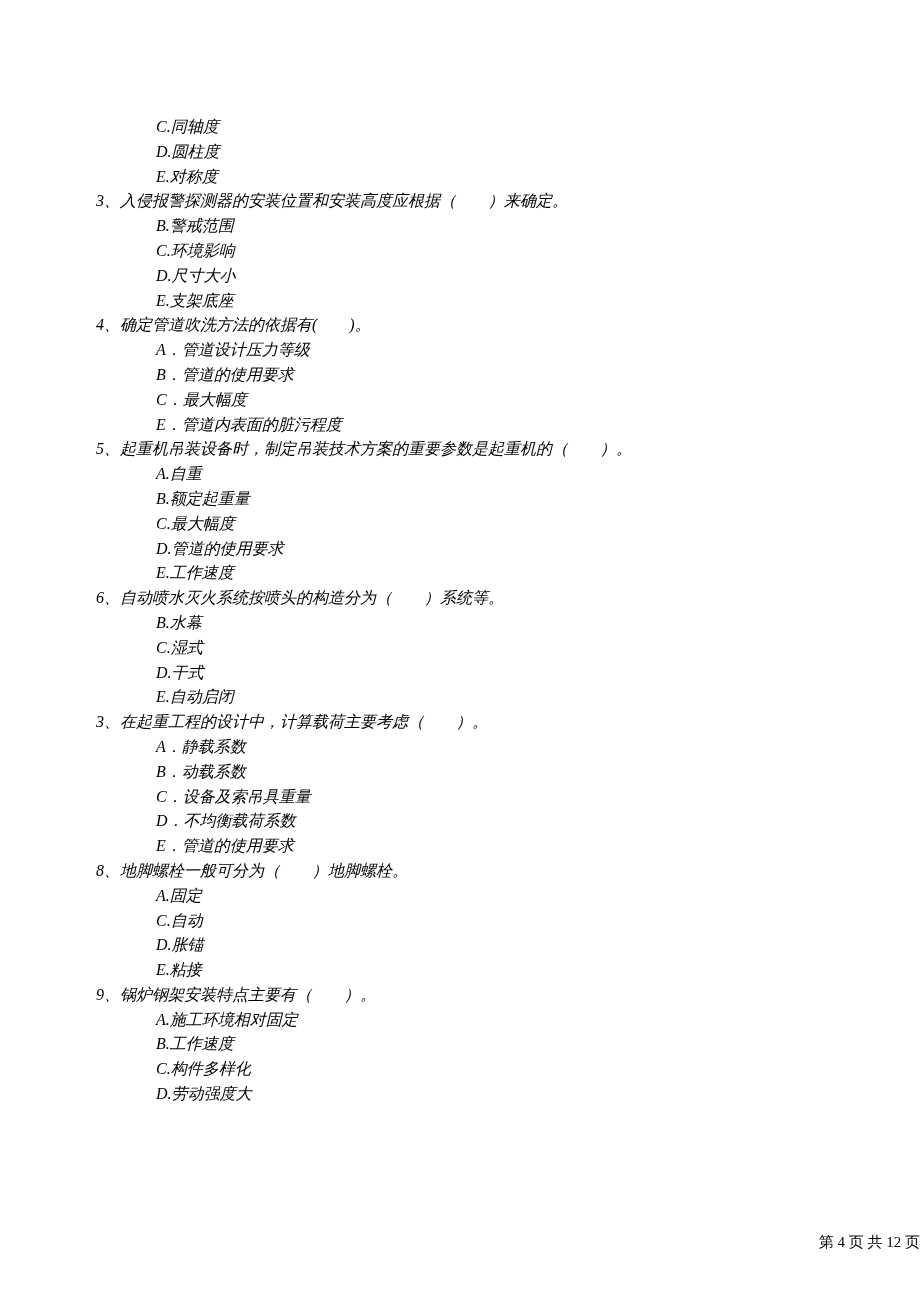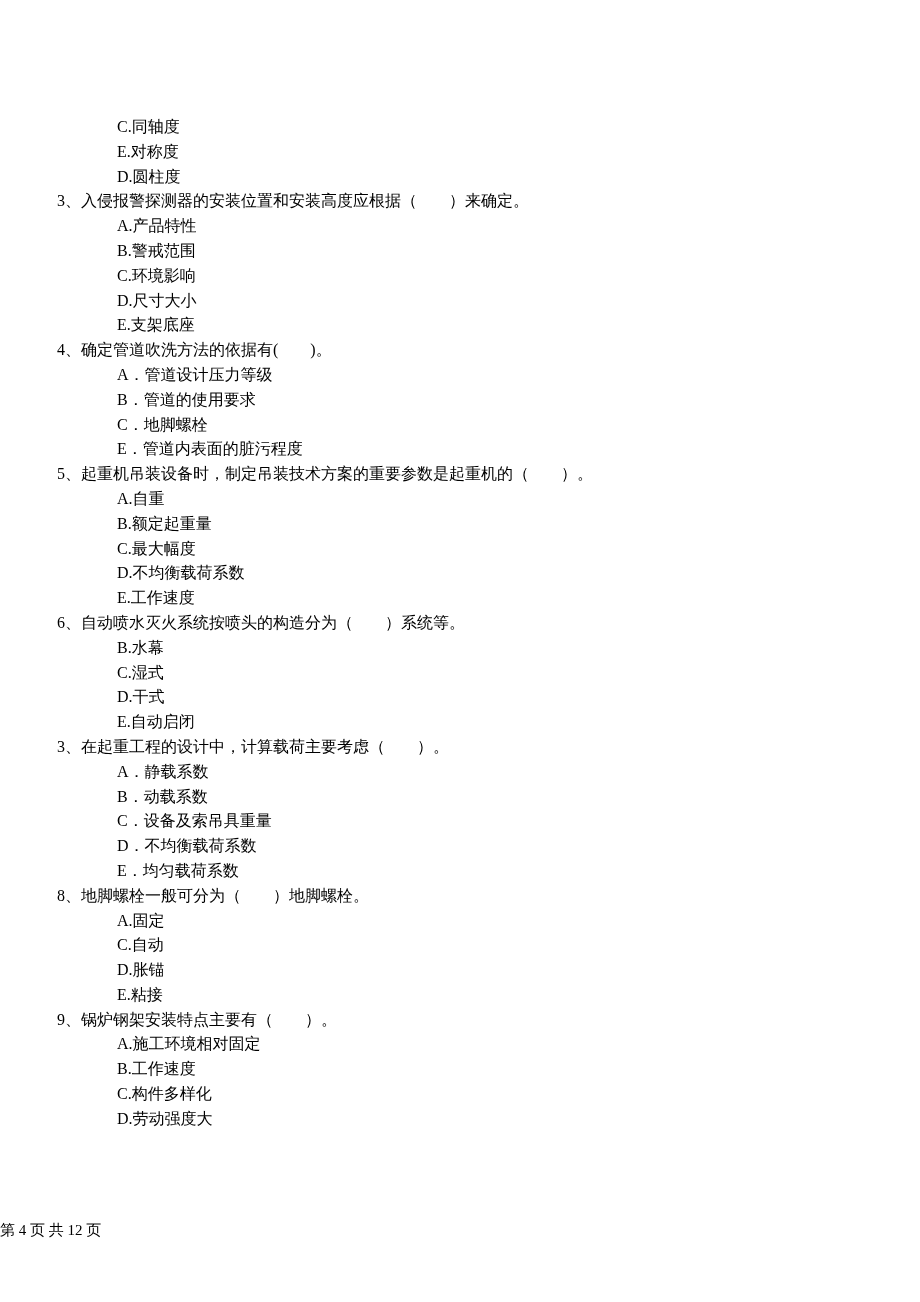--- a/index.html
+++ b/index.html
@@ -8,77 +8,77 @@
     background: #ffffff;
     font-family: "SimSun", "宋体", serif;
     font-size: 16px;
     color: #000000;
     width: 920px;
     height: 1302px;
     position: relative;
     line-height: 1.55;
   }
   .page {
-    padding: 115px 120px 0 57px;
+    padding: 115px 120px 0 96px;
+    font-style: italic;
   }
   .opt-line {
     padding-left: 60px;
   }
   .q-line {
     padding-left: 0;
   }
   .footer {
     position: absolute;
-    bottom: 60px;
+    bottom: 48px;
     width: 100%;
-    text-align: left;
+    text-align: right;
     font-size: 15px;
   }
 </style>
 </head>
 <body>
 
 <div class="page">
 
   <div class="opt-line">C.同轴度</div>
+  <div class="opt-line">D.圆柱度</div>
   <div class="opt-line">E.对称度</div>
-  <div class="opt-line">D.圆柱度</div>
 
   <div class="q-line">3、入侵报警探测器的安装位置和安装高度应根据（　　）来确定。</div>
-  <div class="opt-line">A.产品特性</div>
   <div class="opt-line">B.警戒范围</div>
   <div class="opt-line">C.环境影响</div>
   <div class="opt-line">D.尺寸大小</div>
   <div class="opt-line">E.支架底座</div>
 
   <div class="q-line">4、确定管道吹洗方法的依据有(　　)。</div>
   <div class="opt-line">A．管道设计压力等级</div>
   <div class="opt-line">B．管道的使用要求</div>
-  <div class="opt-line">C．地脚螺栓</div>
+  <div class="opt-line">C．最大幅度</div>
   <div class="opt-line">E．管道内表面的脏污程度</div>
 
   <div class="q-line">5、起重机吊装设备时，制定吊装技术方案的重要参数是起重机的（　　）。</div>
   <div class="opt-line">A.自重</div>
   <div class="opt-line">B.额定起重量</div>
   <div class="opt-line">C.最大幅度</div>
-  <div class="opt-line">D.不均衡载荷系数</div>
+  <div class="opt-line">D.管道的使用要求</div>
   <div class="opt-line">E.工作速度</div>
 
   <div class="q-line">6、自动喷水灭火系统按喷头的构造分为（　　）系统等。</div>
   <div class="opt-line">B.水幕</div>
   <div class="opt-line">C.湿式</div>
   <div class="opt-line">D.干式</div>
   <div class="opt-line">E.自动启闭</div>
 
   <div class="q-line">3、在起重工程的设计中，计算载荷主要考虑（　　）。</div>
   <div class="opt-line">A．静载系数</div>
   <div class="opt-line">B．动载系数</div>
   <div class="opt-line">C．设备及索吊具重量</div>
   <div class="opt-line">D．不均衡载荷系数</div>
-  <div class="opt-line">E．均匀载荷系数</div>
+  <div class="opt-line">E．管道的使用要求</div>
 
   <div class="q-line">8、地脚螺栓一般可分为（　　）地脚螺栓。</div>
   <div class="opt-line">A.固定</div>
   <div class="opt-line">C.自动</div>
   <div class="opt-line">D.胀锚</div>
   <div class="opt-line">E.粘接</div>
 
   <div class="q-line">9、锅炉钢架安装特点主要有（　　）。</div>
   <div class="opt-line">A.施工环境相对固定</div>
   <div class="opt-line">B.工作速度</div>

